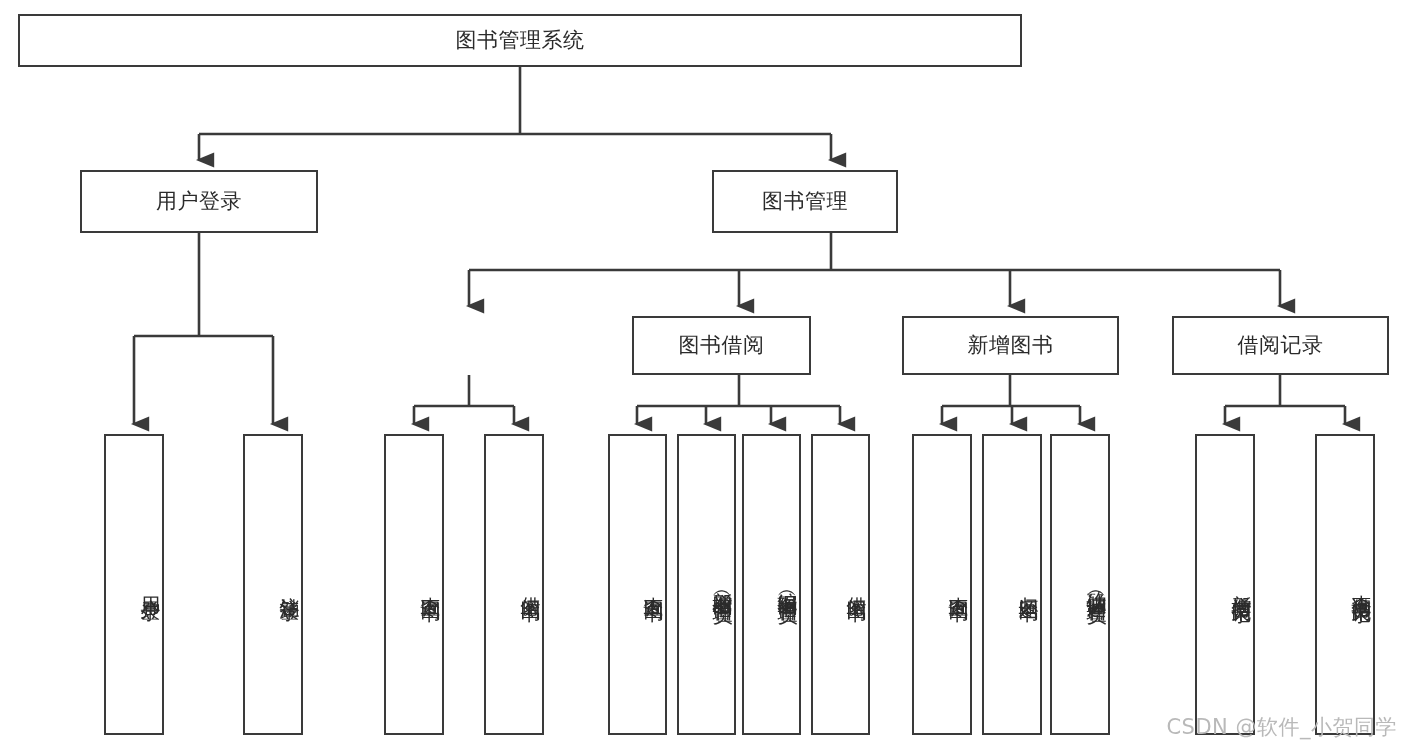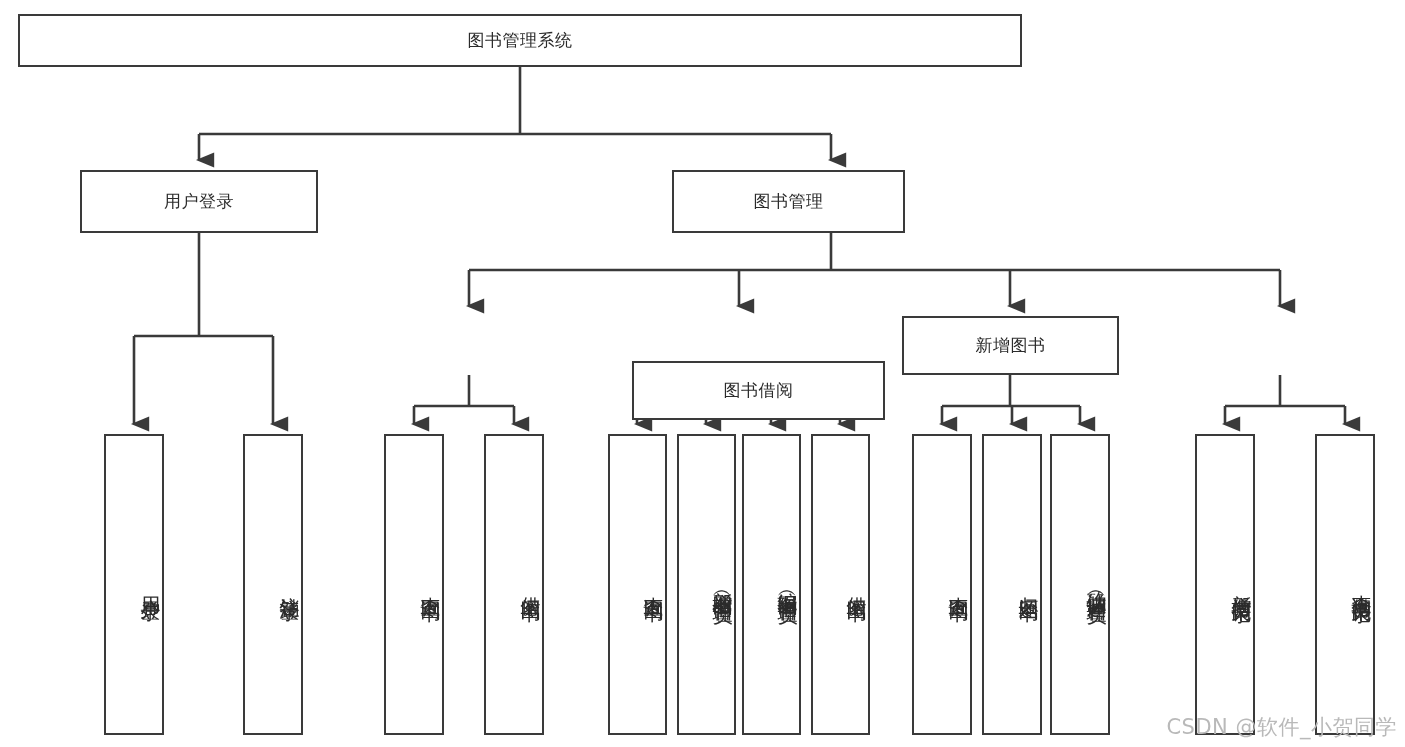--- a/index.html
+++ b/index.html
@@ -30,21 +30,21 @@
     box-sizing: border-box;
     border: 2px solid #3a3a3a;
     background: #ffffff;
     display: flex;
     align-items: center;
     justify-content: center;
     color: #2b2b2b;
     line-height: 1.18;
   }
   .node.horiz {
-    font-size: 17px;
+    font-size: 21px;
     letter-spacing: 0.5px;
   }
   .node.vert {
     writing-mode: vertical-rl;
     text-orientation: upright;
     font-size: 20px;
     letter-spacing: 2px;
     padding: 6px 0;
     align-items: flex-start;
     justify-content: center;
@@ -123,29 +123,32 @@
     </g>
   </svg>
 
   <div class="node horiz node-root" style="left:18px; top:14px; width:1004px; height:53px;">
     <span class="lbl">图书管理系统</span>
   </div>
 
   <div class="node horiz" style="left:80px; top:170px; width:238px; height:63px;">
     <span class="lbl">用户登录</span>
   </div>
-  <div class="node horiz" style="left:672px; top:170px; width:233px; height:63px;">
+  <div class="node horiz" style="left:712px; top:170px; width:186px; height:63px;">
     <span class="lbl">图书管理</span>
   </div>
 
-  <div class="node horiz" style="left:632px; top:316px; width:253px; height:59px;margin-top:45px;">
+  <div class="node horiz" style="left:632px; top:316px; width:179px; height:59px;">
     <span class="lbl">图书借阅</span>
   </div>
   <div class="node horiz" style="left:902px; top:316px; width:217px; height:59px;">
     <span class="lbl">新增图书</span>
+  </div>
+  <div class="node horiz" style="left:1172px; top:316px; width:217px; height:59px;">
+    <span class="lbl">借阅记录</span>
   </div>
 
   <div class="node vert" style="left:104px; top:434px; width:60px; height:301px;">
     <span class="lbl">用户登录</span>
   </div>
   <div class="node vert" style="left:243px; top:434px; width:60px; height:301px;">
     <span class="lbl">注销登录</span>
   </div>
 
   <div class="node vert" style="left:384px; top:434px; width:60px; height:301px;">

